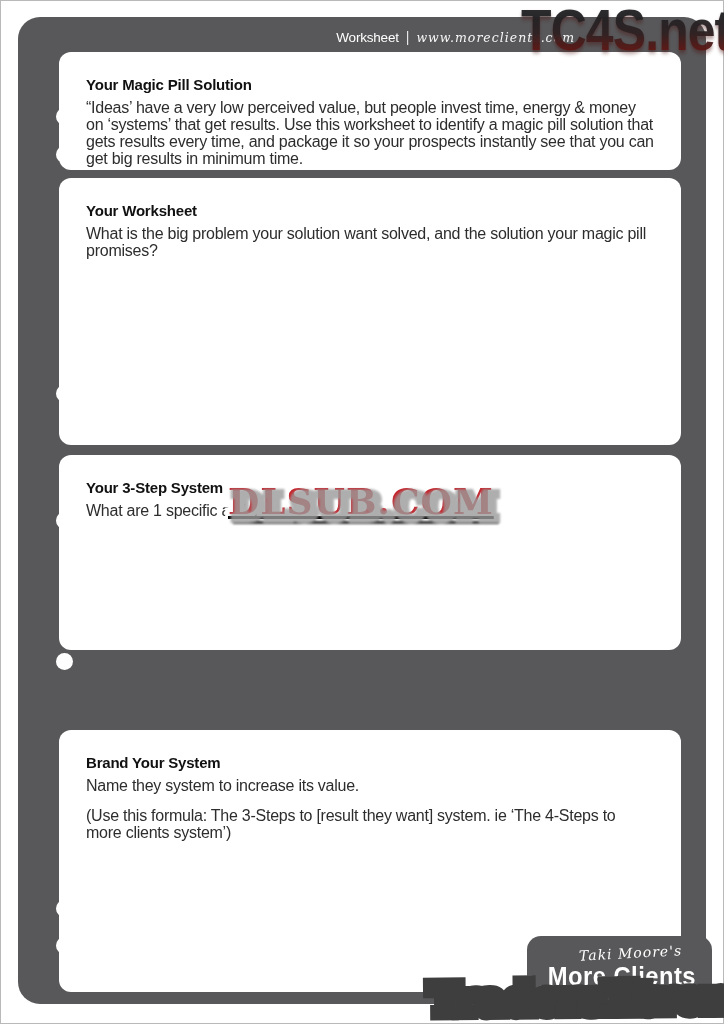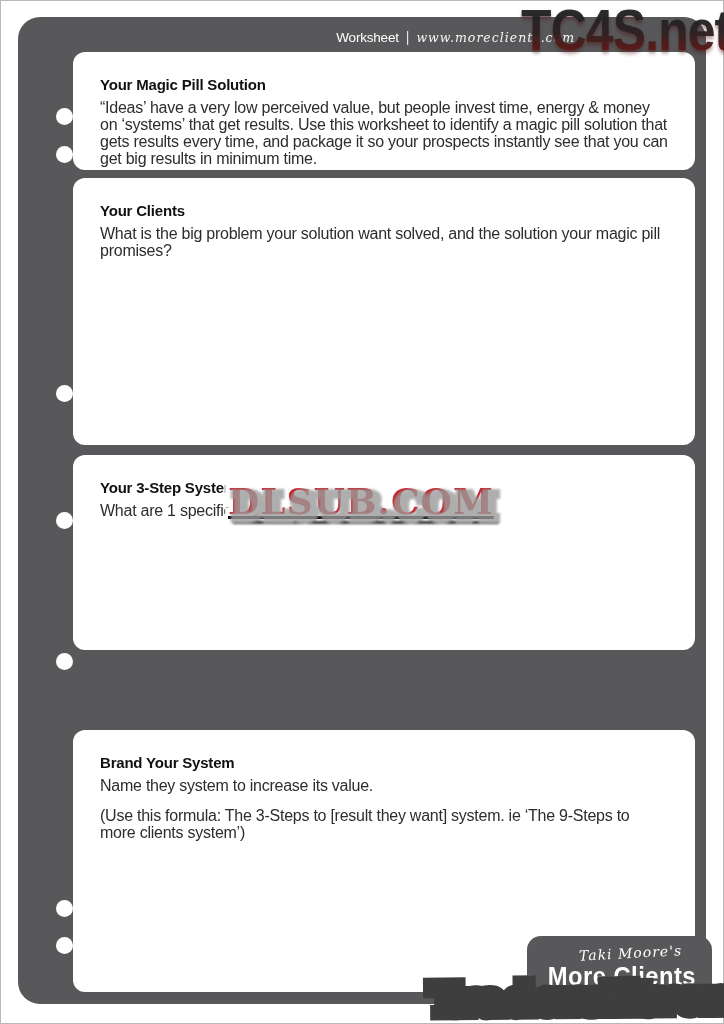--- a/index.html
+++ b/index.html
@@ -25,21 +25,21 @@
     color:#ffffff; padding-right:120px; box-sizing:border-box;
   }
   .header .wlabel { font-weight:normal; font-size:13.5px; letter-spacing:-0.2px; }
   .header .divider { font-weight:300; font-size:14px; opacity:.85; }
   .header .url {
     font-family:"DejaVu Serif", serif; font-style:italic; font-size:12.5px;
     letter-spacing:1px; opacity:.95;
   }
   
   .wbox {
-    position:absolute; left:73px; width:622px; background:#ffffff;
+    position:absolute; left:59px; width:622px; background:#ffffff;
     border-radius:12px; box-sizing:border-box; padding:24px 27px 0 27px;
   }
   .wbox h2 {
     margin:0 0 6px 0; font-size:15px; letter-spacing:-0.2px; color:#111;
     font-weight:bold;
   }
   .wbox p {
     margin:0; font-size:16px; line-height:17px; color:#2d2d2d;
     letter-spacing:-0.25px;
   }
@@ -116,33 +116,33 @@
     <span class="divider">|</span>
     <span class="url">www.moreclients.com</span>
   </div>
 
   <div class="wbox" id="box1">
     <h2>Your Magic Pill Solution</h2>
     <p>“Ideas’ have a very low perceived value, but people invest time, energy &amp; money on ‘systems’ that get results. Use this worksheet to identify a magic pill solution that gets results every time, and package it so your prospects instantly see that you can get big results in minimum time.</p>
   </div>
 
   <div class="wbox" id="box2">
-    <h2>Your Clients</h2>
+    <h2>Your Worksheet</h2>
     <p>What is the big problem your solution want solved, and the solution your magic pill promises?</p>
   </div>
 
   <div class="wbox" id="box3">
     <h2>Your 3-Step System</h2>
     <p>What are 1 specific action</p>
   </div>
 
   <div class="wbox" id="box4">
     <h2>Brand Your System</h2>
     <p>Name they system to increase its value.</p>
-    <p>(Use this formula: The 3-Steps to [result they want] system. ie ‘The 9-Steps to more clients system’)</p>
+    <p>(Use this formula: The 3-Steps to [result they want] system. ie ‘The 4-Steps to more clients system’)</p>
   </div>
 
   <div class="brandbox">
     <span class="brand-author">Taki Moore's</span>
     <span class="brand-product">More Clients</span>
   </div>
 
   <div class="wm-stack" id="wm-top">
     <span class="grad">TC4S.net</span>
   </div>

